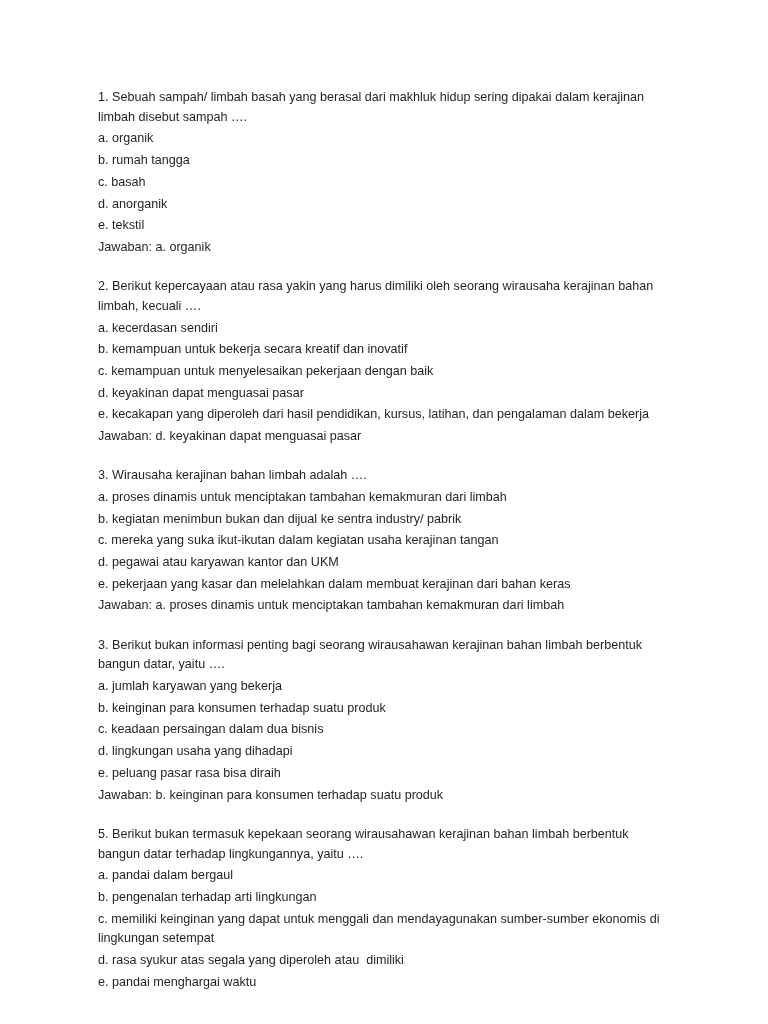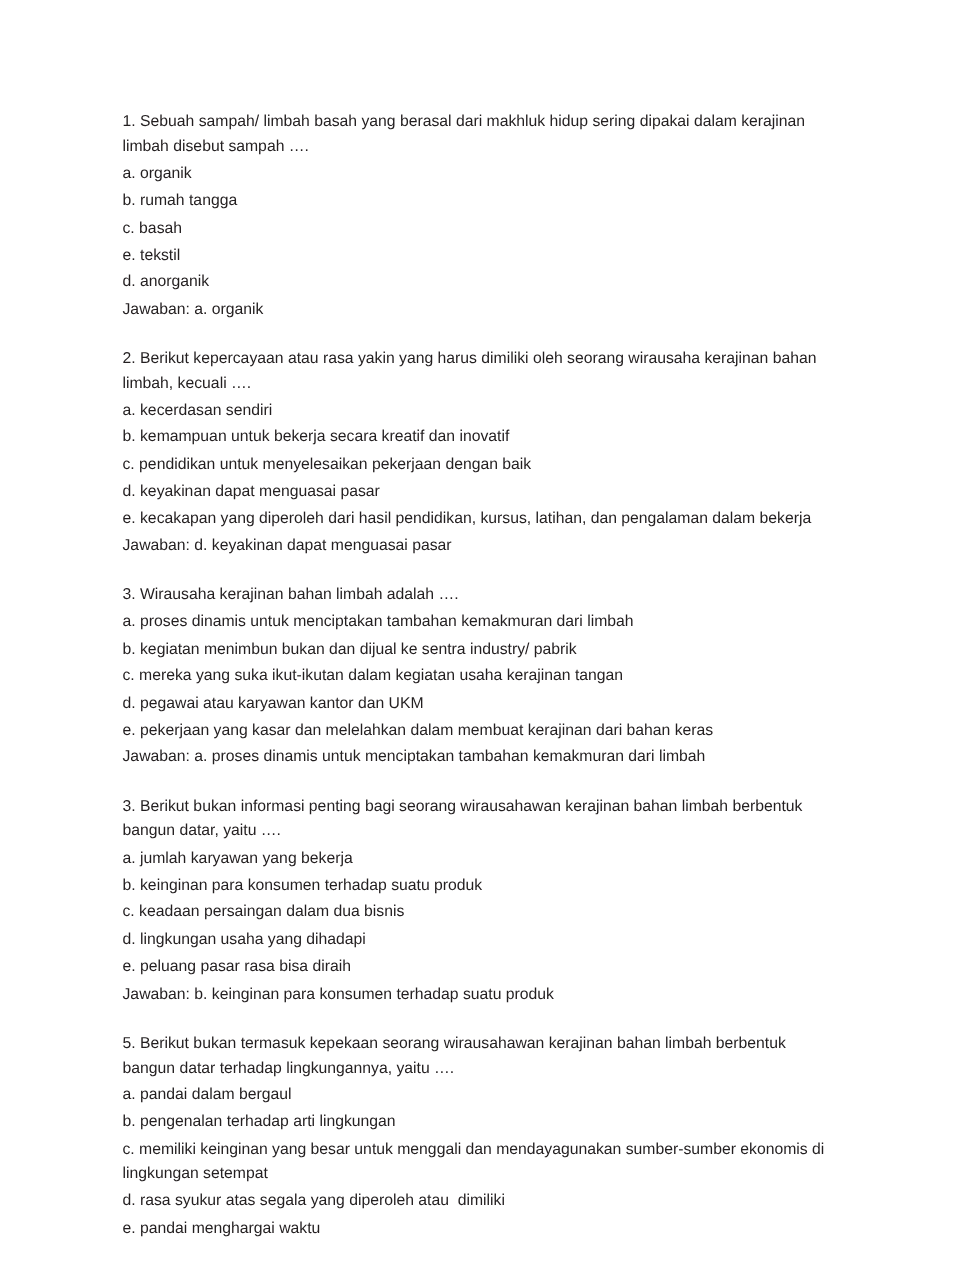--- a/index.html
+++ b/index.html
@@ -42,30 +42,30 @@
 <body>
 
 <div class="page">
   <div class="doc">
 
     <div class="qblock">
       <p class="line">1. Sebuah sampah/ limbah basah yang berasal dari makhluk hidup sering dipakai dalam kerajinan limbah disebut sampah ….</p>
       <p class="line">a. organik</p>
       <p class="line">b. rumah tangga</p>
       <p class="line">c. basah</p>
+      <p class="line">d. anorganik</p>
       <p class="line">e. tekstil</p>
-      <p class="line">d. anorganik</p>
       <p class="line">Jawaban: a. organik</p>
     </div>
 
     <div class="qblock">
       <p class="line">2. Berikut kepercayaan atau rasa yakin yang harus dimiliki oleh seorang wirausaha kerajinan bahan limbah, kecuali ….</p>
       <p class="line">a. kecerdasan sendiri</p>
       <p class="line">b. kemampuan untuk bekerja secara kreatif dan inovatif</p>
-      <p class="line">c. pendidikan untuk menyelesaikan pekerjaan dengan baik</p>
+      <p class="line">c. kemampuan untuk menyelesaikan pekerjaan dengan baik</p>
       <p class="line">d. keyakinan dapat menguasai pasar</p>
       <p class="line">e. kecakapan yang diperoleh dari hasil pendidikan, kursus, latihan, dan pengalaman dalam bekerja</p>
       <p class="line">Jawaban: d. keyakinan dapat menguasai pasar</p>
     </div>
 
     <div class="qblock">
       <p class="line">3. Wirausaha kerajinan bahan limbah adalah ….</p>
       <p class="line">a. proses dinamis untuk menciptakan tambahan kemakmuran dari limbah</p>
       <p class="line">b. kegiatan menimbun bukan dan dijual ke sentra industry/ pabrik</p>
       <p class="line">c. mereka yang suka ikut-ikutan dalam kegiatan usaha kerajinan tangan</p>
@@ -81,19 +81,19 @@
       <p class="line">c. keadaan persaingan dalam dua bisnis</p>
       <p class="line">d. lingkungan usaha yang dihadapi</p>
       <p class="line">e. peluang pasar rasa bisa diraih</p>
       <p class="line">Jawaban: b. keinginan para konsumen terhadap suatu produk</p>
     </div>
 
     <div class="qblock">
       <p class="line">5. Berikut bukan termasuk kepekaan seorang wirausahawan kerajinan bahan limbah berbentuk bangun datar terhadap lingkungannya, yaitu ….</p>
       <p class="line">a. pandai dalam bergaul</p>
       <p class="line">b. pengenalan terhadap arti lingkungan</p>
-      <p class="line">c. memiliki keinginan yang besar untuk menggali dan mendayagunakan sumber-sumber ekonomis di lingkungan setempat</p>
+      <p class="line">c. memiliki keinginan yang dapat untuk menggali dan mendayagunakan sumber-sumber ekonomis di lingkungan setempat</p>
       <p class="line">d. rasa syukur atas segala yang diperoleh atau  dimiliki</p>
       <p class="line">e. pandai menghargai waktu</p>
     </div>
 
   </div>
 </div>
 
 </body></html>

